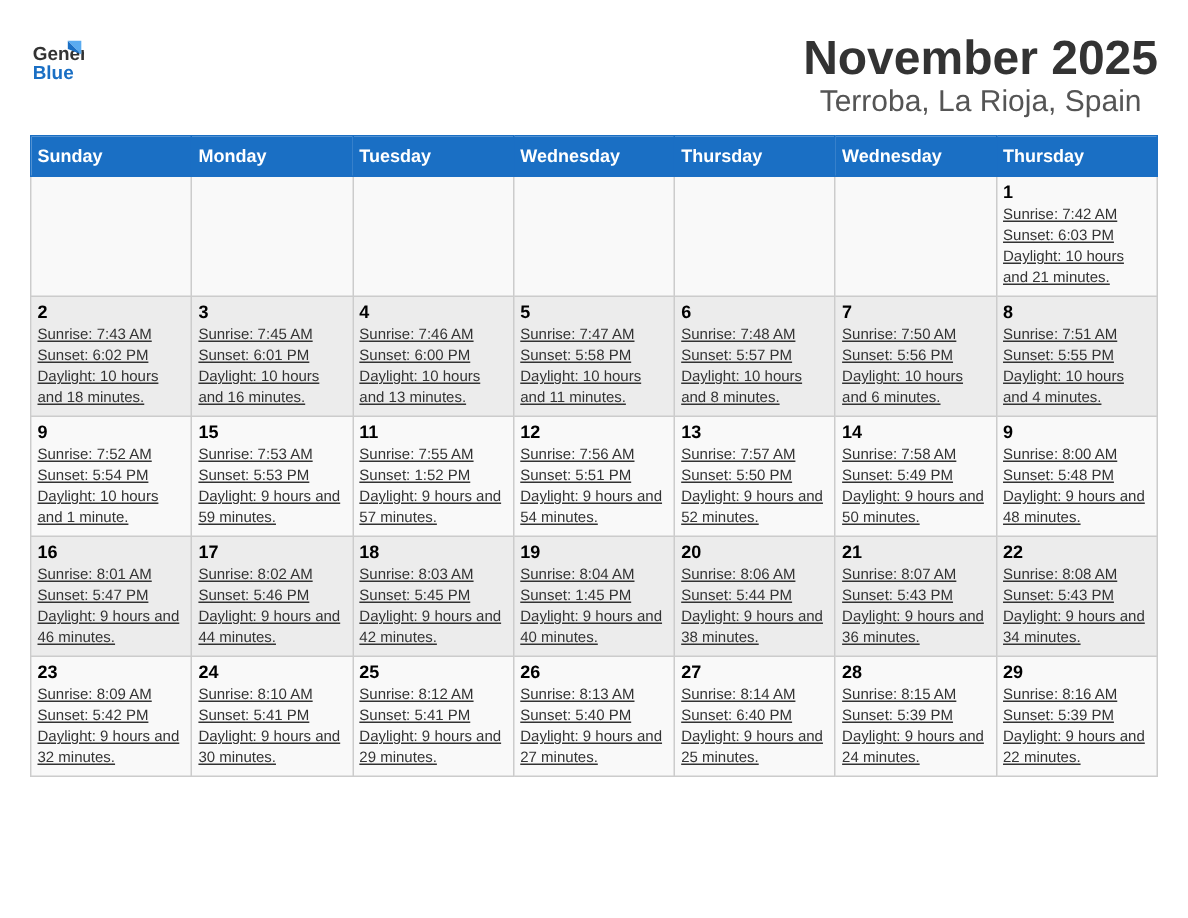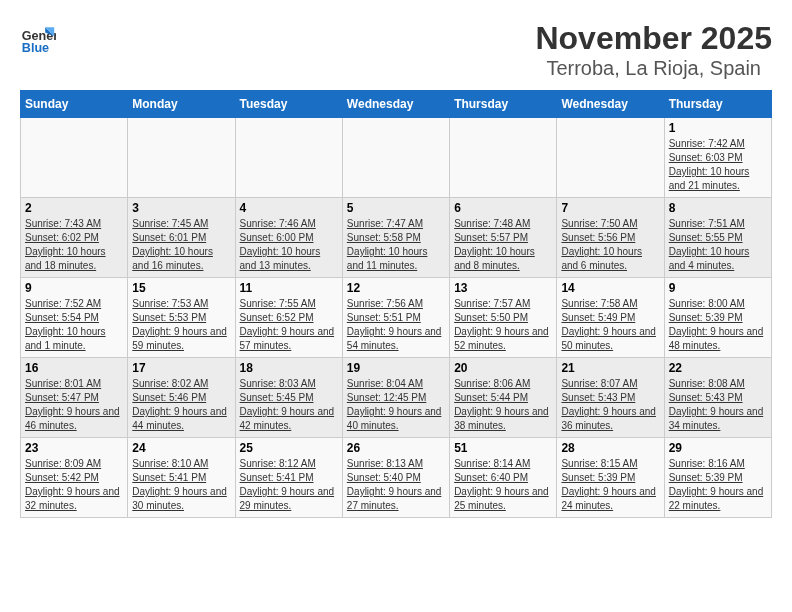--- a/index.html
+++ b/index.html
@@ -189,21 +189,21 @@
         </td>
         <td>
           <span class="day-num">15</span>
           <div class="day-info">Sunrise: 7:53 AM
 Sunset: 5:53 PM
 Daylight: 9 hours and 59 minutes.</div>
         </td>
         <td>
           <span class="day-num">11</span>
           <div class="day-info">Sunrise: 7:55 AM
-Sunset: 6:52 PM
+Sunset: 1:52 PM
 Daylight: 9 hours and 57 minutes.</div>
         </td>
         <td>
           <span class="day-num">12</span>
           <div class="day-info">Sunrise: 7:56 AM
 Sunset: 5:51 PM
 Daylight: 9 hours and 54 minutes.</div>
         </td>
         <td>
           <span class="day-num">13</span>
@@ -213,21 +213,21 @@
         </td>
         <td>
           <span class="day-num">14</span>
           <div class="day-info">Sunrise: 7:58 AM
 Sunset: 5:49 PM
 Daylight: 9 hours and 50 minutes.</div>
         </td>
         <td>
           <span class="day-num">9</span>
           <div class="day-info">Sunrise: 8:00 AM
-Sunset: 5:39 PM
+Sunset: 5:48 PM
 Daylight: 9 hours and 48 minutes.</div>
         </td>
       </tr>
       <tr>
         <td>
           <span class="day-num">16</span>
           <div class="day-info">Sunrise: 8:01 AM
 Sunset: 5:47 PM
 Daylight: 9 hours and 46 minutes.</div>
         </td>
@@ -239,21 +239,21 @@
         </td>
         <td>
           <span class="day-num">18</span>
           <div class="day-info">Sunrise: 8:03 AM
 Sunset: 5:45 PM
 Daylight: 9 hours and 42 minutes.</div>
         </td>
         <td>
           <span class="day-num">19</span>
           <div class="day-info">Sunrise: 8:04 AM
-Sunset: 12:45 PM
+Sunset: 1:45 PM
 Daylight: 9 hours and 40 minutes.</div>
         </td>
         <td>
           <span class="day-num">20</span>
           <div class="day-info">Sunrise: 8:06 AM
 Sunset: 5:44 PM
 Daylight: 9 hours and 38 minutes.</div>
         </td>
         <td>
           <span class="day-num">21</span>
@@ -287,21 +287,21 @@
 Sunset: 5:41 PM
 Daylight: 9 hours and 29 minutes.</div>
         </td>
         <td>
           <span class="day-num">26</span>
           <div class="day-info">Sunrise: 8:13 AM
 Sunset: 5:40 PM
 Daylight: 9 hours and 27 minutes.</div>
         </td>
         <td>
-          <span class="day-num">51</span>
+          <span class="day-num">27</span>
           <div class="day-info">Sunrise: 8:14 AM
 Sunset: 6:40 PM
 Daylight: 9 hours and 25 minutes.</div>
         </td>
         <td>
           <span class="day-num">28</span>
           <div class="day-info">Sunrise: 8:15 AM
 Sunset: 5:39 PM
 Daylight: 9 hours and 24 minutes.</div>
         </td>

